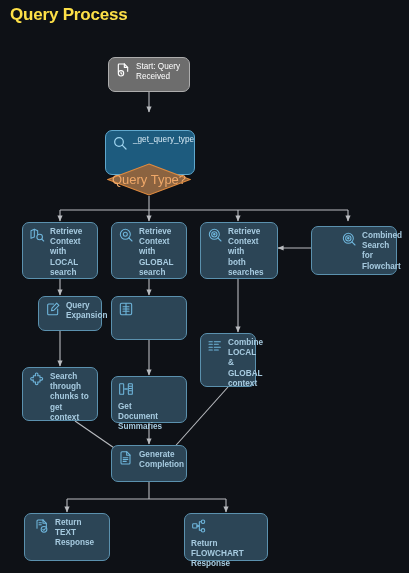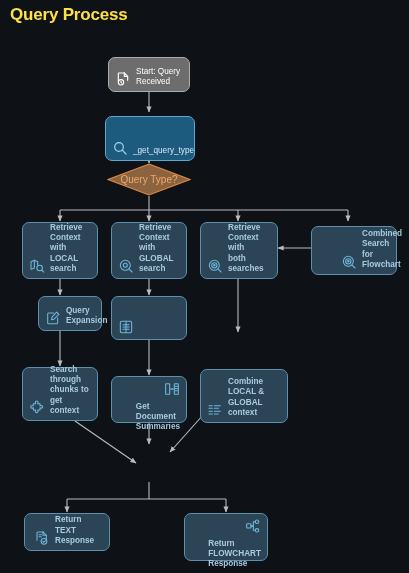--- a/index.html
+++ b/index.html
@@ -35,21 +35,21 @@
     font-size: 17px;
     font-weight: bold;
     color: #fde047;
     letter-spacing: -0.2px;
   }
   .node {
     position: absolute;
     box-sizing: border-box;
     border-radius: 7px;
     display: flex;
-    align-items: flex-end;
+    align-items: flex-start;
     gap: 5px;
     padding: 4px 6px;
   }
   .node .ico {
     flex: 0 0 auto;
     width: 16px;
     height: 16px;
     display: block;
   }
   .node .lbl {
@@ -79,21 +79,21 @@
   .diamond-wrap svg {
     position: absolute;
     left: 0; top: 0;
   }
   .diamond-lbl {
     position: absolute;
     inset: 0;
     display: flex;
     align-items: center;
     justify-content: center;
-    font-size: 10px;
+    font-size: 13px;
     color: #f0a868;
   }
 </style>
 </head>
 <body>
 
 <div id="canvas">
 
   <div class="title">Query Process</div>
 
@@ -141,21 +141,21 @@
       <path d="M14 3H6a1 1 0 0 0-1 1v11"></path>
       <path d="M14 3l5 5v6"></path>
       <path d="M14 3v5h5"></path>
       <circle cx="9" cy="17" r="4"></circle>
       <path d="M9 15.3V17l1.2 .9"></path>
     </svg>
     <span class="lbl">Start: Query
 Received</span>
   </div>
 
-  <div class="node n-process" style="left:105px; top:116px; width:90px; height:45px;">
+  <div class="node n-process" style="left:105px; top:130px; width:90px; height:45px;">
     <svg class="ico" viewBox="0 0 24 24" fill="none" stroke="#9fd4ef" stroke-width="1.8" stroke-linecap="round">
       <circle cx="10.5" cy="10.5" r="6.5"></circle>
       <path d="M15.3 15.3 L21 21"></path>
     </svg>
     <span class="lbl">_get_query_type</span>
   </div>
 
   <div class="diamond-wrap" style="left:107px; top:163px; width:84px; height:33px;">
     <svg width="84" height="33" viewBox="0 0 84 33">
       <polygon points="42,1 83,16.5 42,32 1,16.5" fill="#8b6340" stroke="#e08b3e" stroke-width="1.1"></polygon>
@@ -223,21 +223,21 @@
   </div>
 
   <div class="node n-step" style="left:111px; top:296px; width:76px; height:44px;">
     <svg class="ico" viewBox="0 0 24 24" fill="none" stroke="#6fb6dc" stroke-width="1.6" stroke-linecap="round" stroke-linejoin="round">
       <rect x="3.5" y="3.5" width="17" height="17" rx="2"></rect>
       <path d="M7.5 8.5h9M7.5 12h9M7.5 15.5h9"></path>
       <path d="M12 3.8v16.4"></path>
     </svg>
   </div>
 
-  <div class="node n-step" style="left:200px; top:333px; width:88px; height:54px;margin-top:36px;">
+  <div class="node n-step" style="left:200px; top:333px; width:56px; height:54px;">
     <svg class="ico" viewBox="0 0 24 24" fill="none" stroke="#6fb6dc" stroke-width="1.6" stroke-linecap="round">
       <path d="M3 5.5h5M3 9.5h5M3 14h5M3 18h5"></path>
       <path d="M11 5.5h9M11 9.5h6M11 14h9M11 18h6"></path>
     </svg>
     <span class="lbl">Combine
 LOCAL &amp;
 GLOBAL
 context</span>
   </div>
 
@@ -257,22 +257,31 @@
       <rect x="15.5" y="4" width="6" height="16" rx="1"></rect>
       <path d="M16.8 8h3.4M16.8 11.3h3.4M16.8 14.6h3.4"></path>
       <path d="M9.5 12h5"></path>
       <circle cx="12" cy="12" r="1" fill="#6fb6dc" stroke="none"></circle>
     </svg>
     <span class="lbl">Get
 Document
 Summaries</span>
   </div>
 
-
-  <div class="node n-step" style="left:24px; top:513px; width:86px; height:38px;padding-left:9px;">
+  <div class="node n-step" style="left:111px; top:445px; width:76px; height:37px;">
+    <svg class="ico" viewBox="0 0 24 24" fill="none" stroke="#6fb6dc" stroke-width="1.6" stroke-linecap="round" stroke-linejoin="round">
+      <path d="M6 2.5h7l5 5v12a1.5 1.5 0 0 1-1.5 1.5H6A1.5 1.5 0 0 1 4.5 19.5V4A1.5 1.5 0 0 1 6 2.5z"></path>
+      <path d="M13 2.5V8h5"></path>
+      <path d="M7.8 11.5h7M7.8 14.3h7M7.8 17.1h4.5"></path>
+    </svg>
+    <span class="lbl">Generate
+Completion</span>
+  </div>
+
+  <div class="node n-step" style="left:24px; top:513px; width:86px; height:48px;padding-left:9px;">
     <svg class="ico" viewBox="0 0 24 24" fill="none" stroke="#6fb6dc" stroke-width="1.6" stroke-linecap="round" stroke-linejoin="round">
       <path d="M13.5 3H6a1.5 1.5 0 0 0-1.5 1.5v11"></path>
       <path d="M13.5 3l5 5v6.5"></path>
       <path d="M13.5 3v5h5"></path>
       <path d="M7.5 7h3.5M7.5 10h3.5"></path>
       <circle cx="15" cy="17" r="4.3"></circle>
       <path d="M13.2 17l1.4 1.4 2.4-2.6"></path>
     </svg>
     <span class="lbl">Return TEXT
 Response</span>

